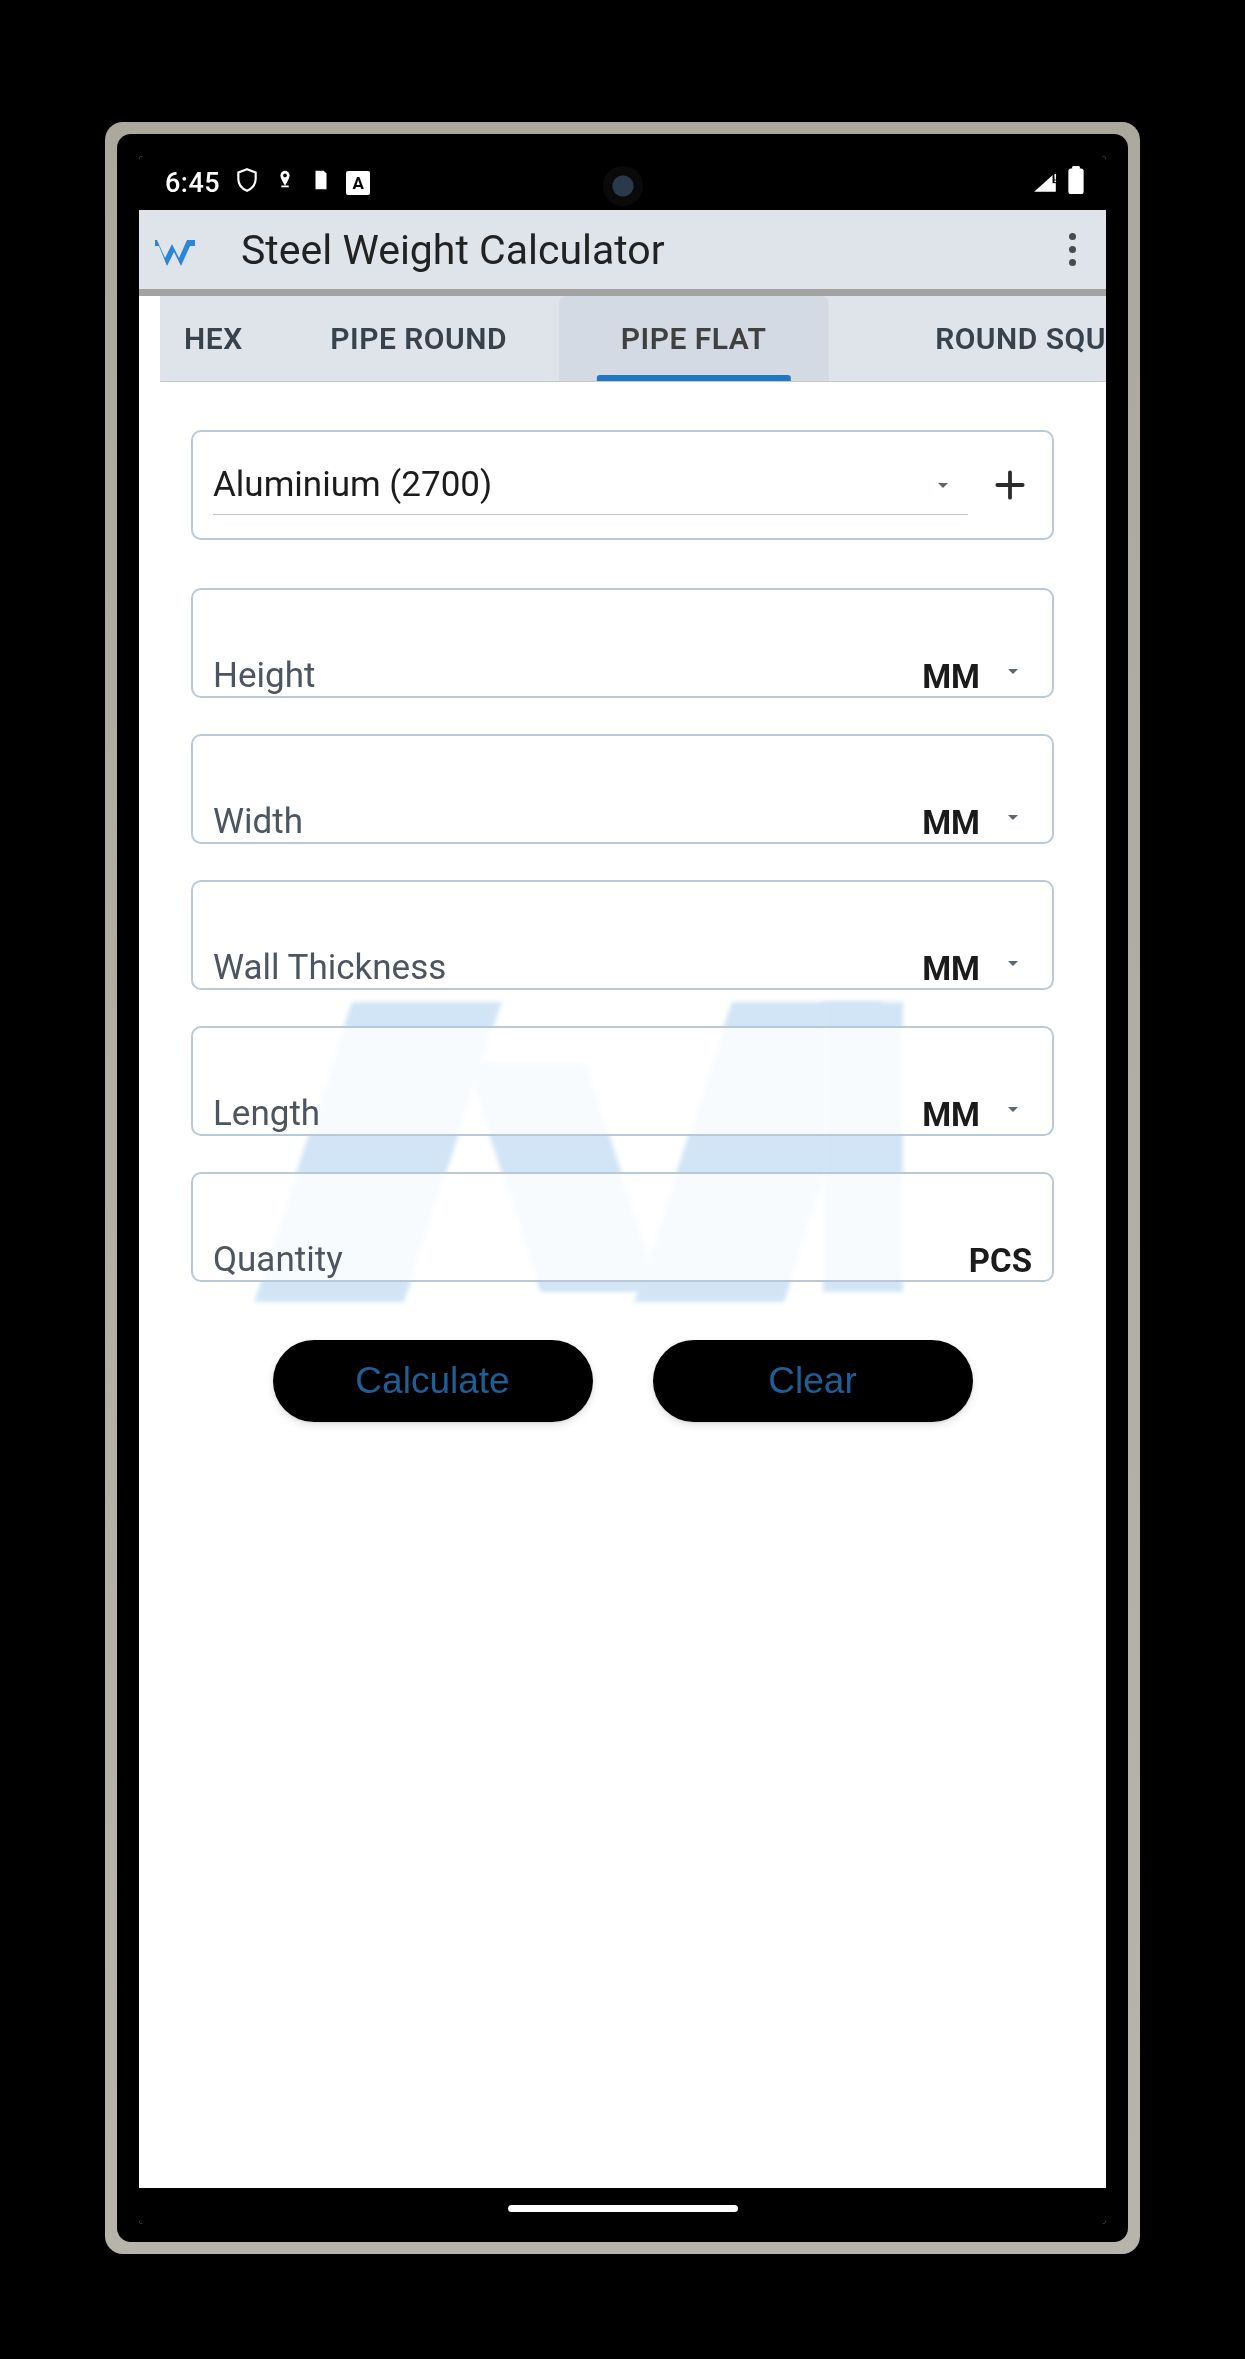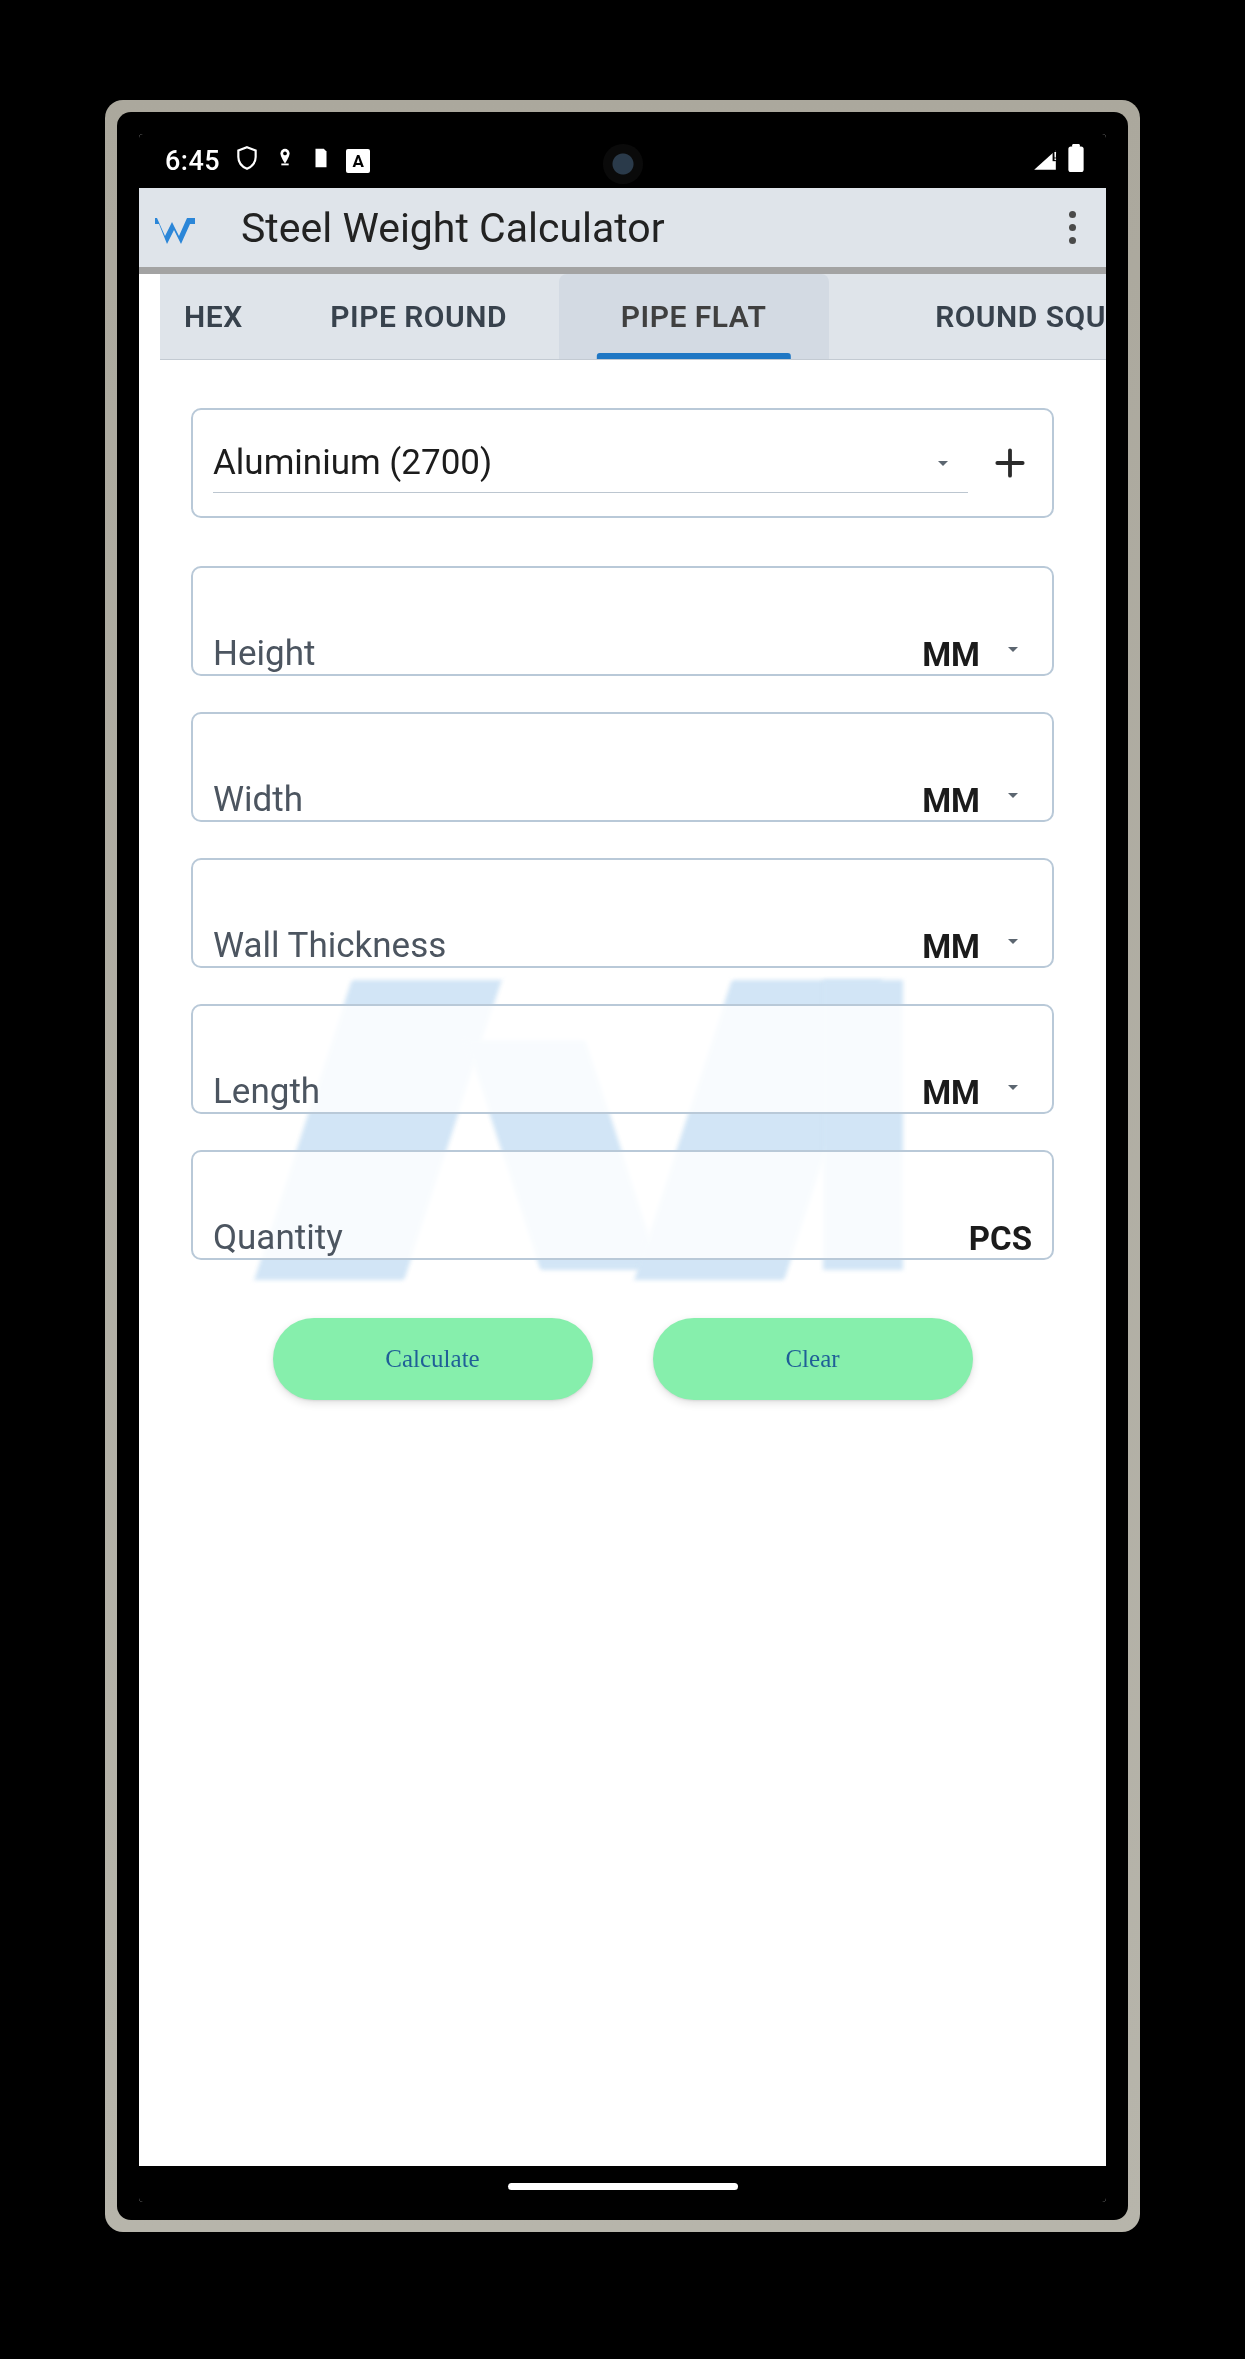--- a/index.html
+++ b/index.html
@@ -6,21 +6,21 @@
   body {
     background: #000;
     font-family: Roboto, "Segoe UI", Arial, sans-serif;
     width: 1245px;
     height: 2359px;
     position: relative;
   }
   .frame-outer {
     position: absolute;
     left: 105px;
-    top: 100px;
+    top: 122px;
     width: 1035px;
     height: 2132px;
     background: linear-gradient(#aba89d, #b7b5ab);
     border-radius: 18px;
     padding: 12px;
   }
   .frame-inner {
     width: 100%;
     height: 100%;
     background: #000;
@@ -229,31 +229,30 @@
   .buttons {
     display: flex;
     justify-content: center;
     gap: 60px;
     margin-top: 58px;
   }
   .btn {
     width: 320px;
     height: 82px;
     border-radius: 41px;
-    background: #86efac;
+    background: #000000;
     color: #1f5f97;
-    font-size: 25px;
+    font-size: 37px;
     font-weight: 500;
     display: flex;
     align-items: center;
     justify-content: center;
     border: none;
     box-shadow: 0 3px 8px rgba(0,0,0,0.12), 0 1px 2px rgba(0,0,0,0.08);
     cursor: pointer;
-    font-family: Liberation Serif, serif;
   }
 
   .navbar {
     height: 36px;
     background: #000;
     position: relative;
   }
   .nav-handle {
     position: absolute;
     left: 50%; transform: translateX(-50%);

